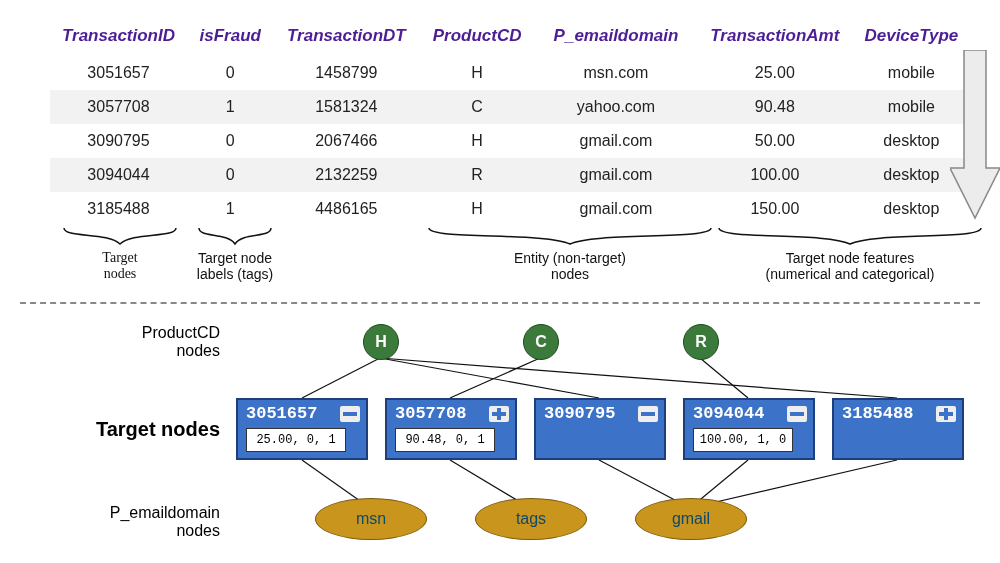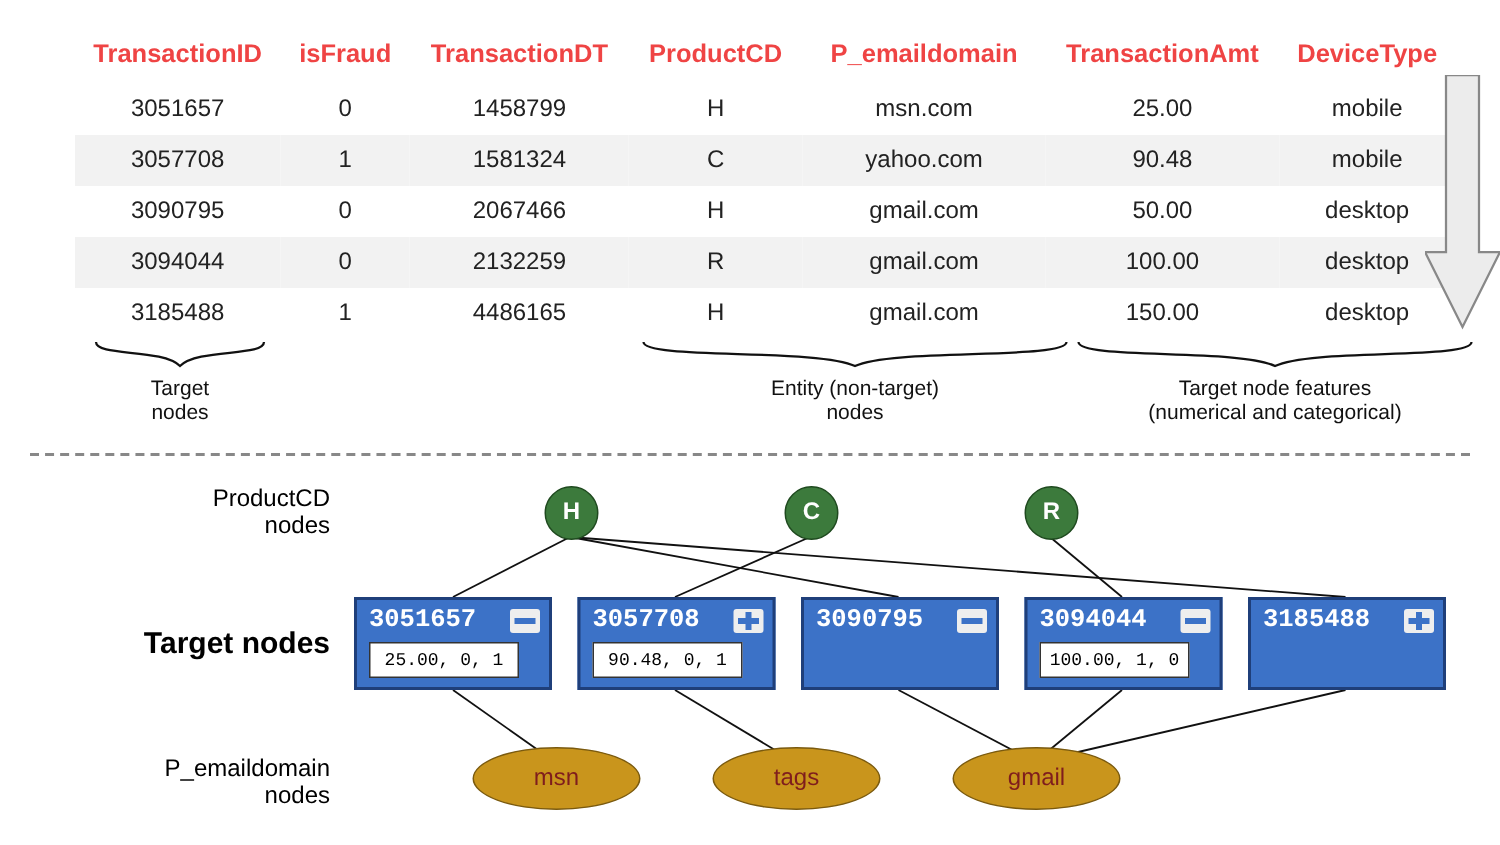--- a/index.html
+++ b/index.html
@@ -16,22 +16,23 @@
   }
   table {
     border-collapse: collapse;
     width: 920px;
     font-size: 16px;
   }
   th {
     text-align: left;
     padding: 6px 8px 10px 8px;
     font-weight: 700;
-    color: #ef4444;
+    color: #4c1d95;
     font-size: 17px;
+    font-style: italic;
   }
   td {
     padding: 8px 8px;
     text-align: center;
     font-size: 16px;
     color: #222;
   }
   tr.striped td { background: #f2f2f2; }
   th:nth-child(1), th:nth-child(2), th:nth-child(3),
   th:nth-child(4), th:nth-child(5), th:nth-child(6), th:nth-child(7) {
@@ -158,21 +159,21 @@
     justify-content: center;
   }
 
   .email-node {
     position: absolute;
     width: 110px;
     height: 40px;
     border-radius: 50%;
     background: #c9951c;
     border: 1px solid #7a5a0f;
-    color: #7f1d1d;
+    color: #0c4a6e;
     display: flex;
     align-items: center;
     justify-content: center;
     font-size: 16px;
     z-index: 3;
   }
 
   svg.edges {
     position: absolute;
     left: 0; top: 0;
@@ -254,25 +255,31 @@
     </tbody>
   </table>
 
   <svg class="big-arrow" width="50" height="170">
     <path d="M14 0 H36 V118 H50 L25 168 L0 118 H14 Z" fill="#ececec" stroke="#888" stroke-width="1.5"></path>
   </svg>
 </div>
 
 <div class="braces-row">
 
-  <div class="brace-group" style="left:0;width:140px;">
+  <div class="brace-group" style="left:0;width:140px;font-family:Liberation Serif, serif;">
     <svg class="brace-curve" width="120" height="20">
         <path d="M4 2 C4 12 48 6 60 18 C72 6 116 12 116 2" stroke="#111" stroke-width="1.5" fill="none"></path>
       </svg>
     <span class="brace-label">Target<br>nodes</span>
+  </div>
+  <div class="brace-group" style="left:140px;width:90px;">
+    <svg class="brace-curve" width="80" height="20">
+        <path d="M4 2 C4 12 32 6 40 18 C48 6 76 12 76 2" stroke="#111" stroke-width="1.5" fill="none"></path>
+      </svg>
+    <span class="brace-label">Target node<br>labels (tags)</span>
   </div>
   <div class="brace-group" style="left:370px;width:300px;">
     <svg class="brace-curve" width="290" height="20">
         <path d="M4 2 C4 14 120 6 145 18 C170 6 286 14 286 2" stroke="#111" stroke-width="1.5" fill="none"></path>
       </svg>
     <span class="brace-label">Entity (non-target)<br>nodes</span>
   </div>
   <div class="brace-group" style="left:660px;width:280px;">
     <svg class="brace-curve" width="270" height="20">
         <path d="M4 2 C4 14 110 6 135 18 C160 6 266 14 266 2" stroke="#111" stroke-width="1.5" fill="none"></path>

